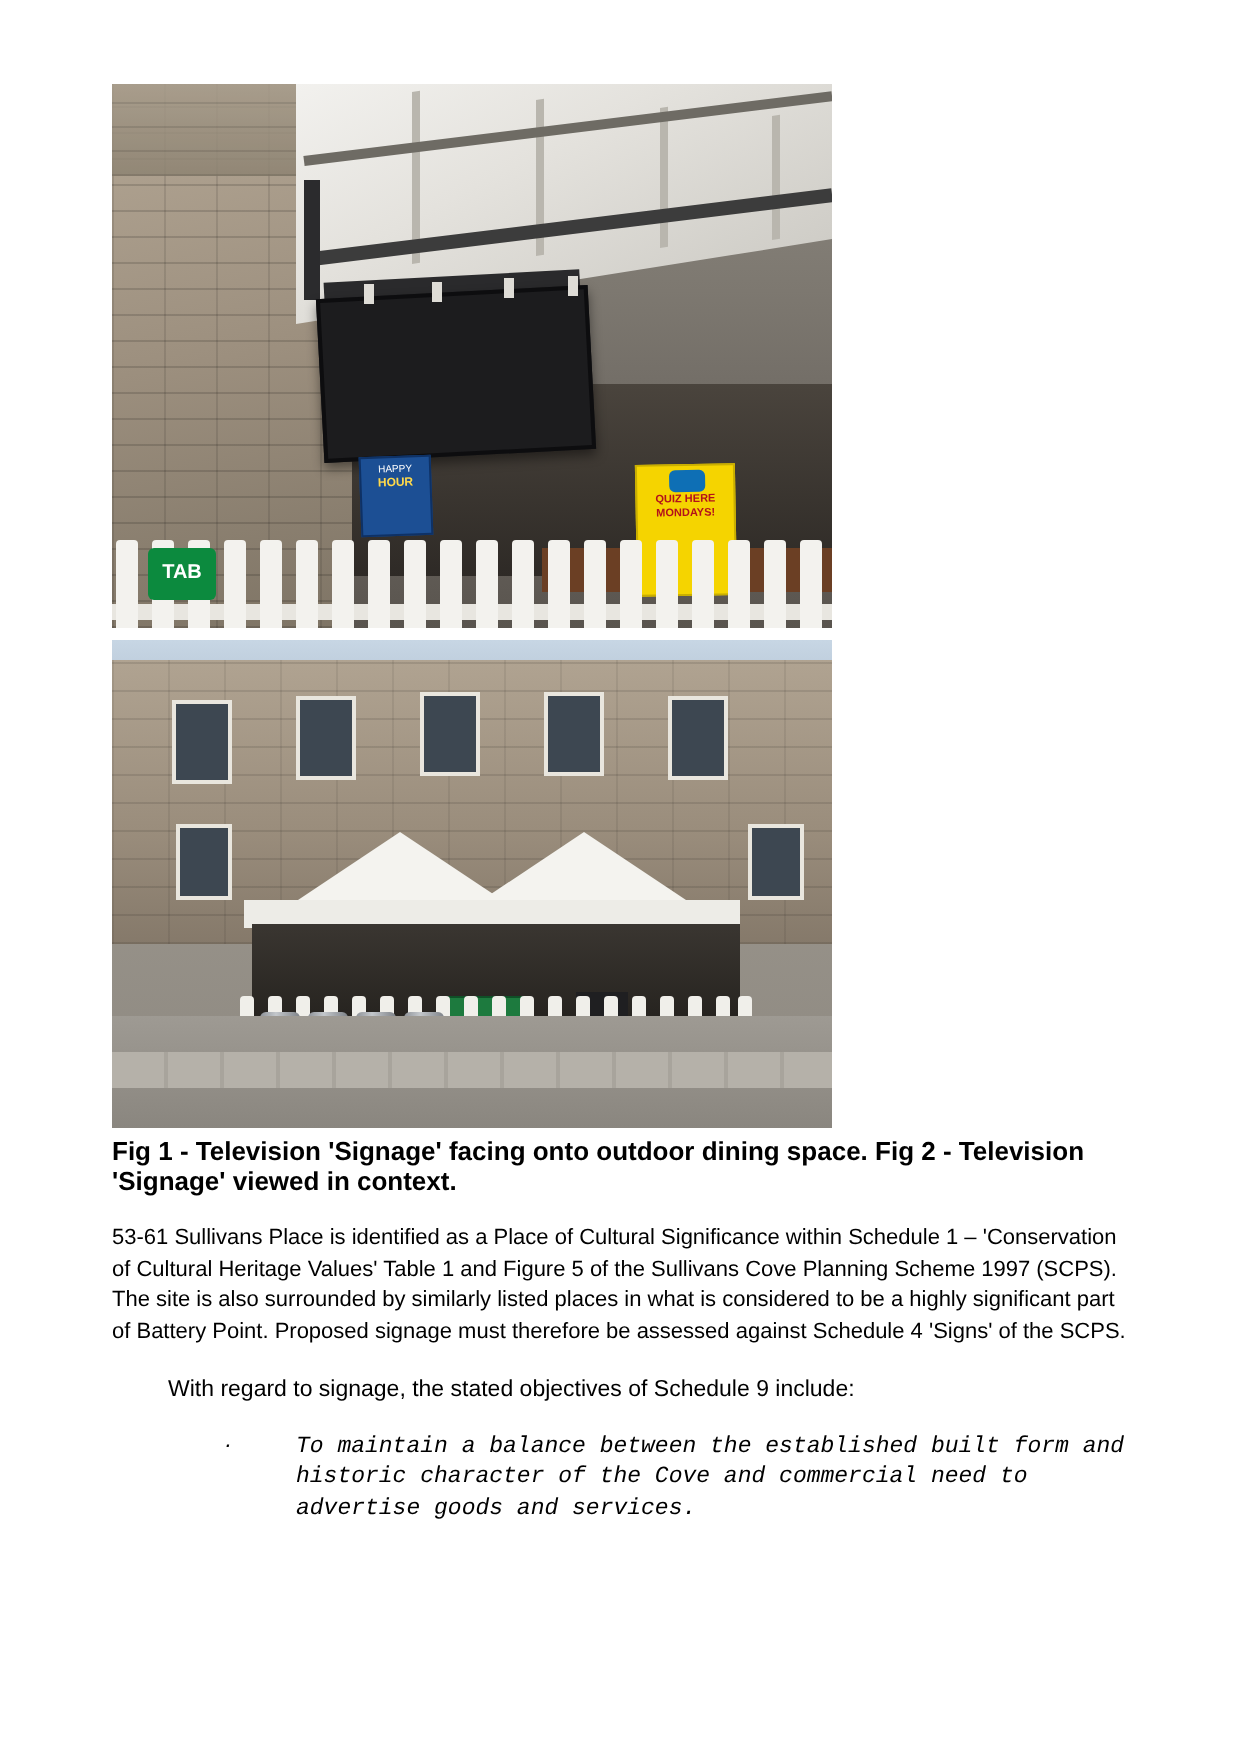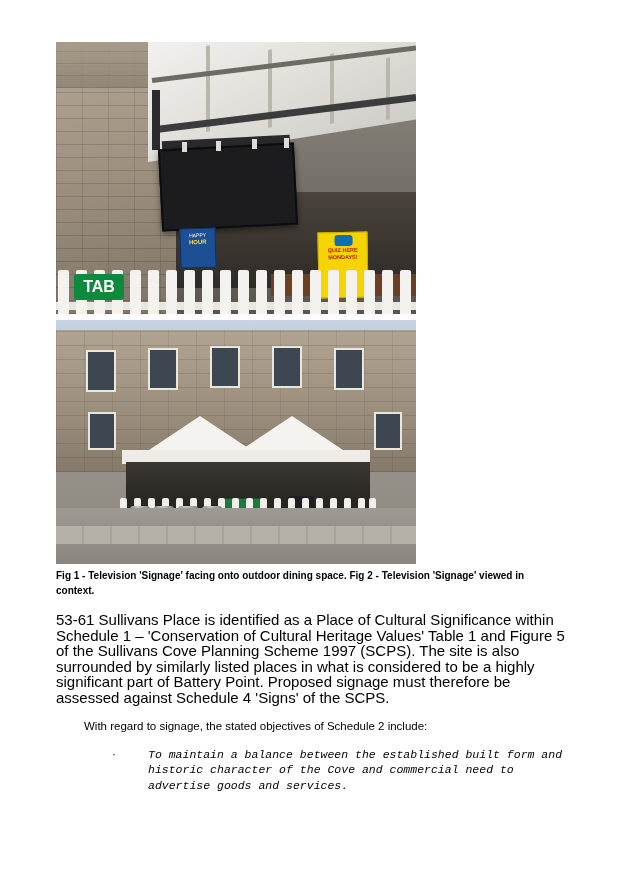--- a/index.html
+++ b/index.html
@@ -180,24 +180,24 @@
   }
   .p1-fence .rail {
     position: absolute;
     left: 0; bottom: 4px;
     width: 360px; height: 8px;
     background: #e8e6e0;
   }
   .p1-tab {
     position: absolute;
     left: 18px; bottom: 14px;
-    width: 50px; height: 26px;
+    width: 34px; height: 26px;
     background: #0c8a3e;
     color: #fff;
-    font-size: 16px;
+    font-size: 10px;
     font-weight: bold;
     text-align: center;
     line-height: 26px;
     border-radius: 3px;
     z-index: 5;
   }
 
   
   .photo2 {
     position: relative;
@@ -301,33 +301,33 @@
   }
   .p2-pave {
     position: absolute;
     left: 0; bottom: 20px;
     width: 360px; height: 18px;
     background: repeating-linear-gradient(90deg,#b5b1a9 0 26px, #a8a49c 26px 28px);
   }
 
   
   .fig-caption {
-    font-size: 10px;
+    font-size: 13px;
     font-weight: bold;
     line-height: 15px;
     margin: 4px 0 0 0;
     width: 490px;
   }
   .heading {
     font-size: 11.5px;
     font-weight: bold;
     margin: 22px 0 0 0;
   }
   .para {
-    font-size: 15px;
+    font-size: 11px;
     line-height: 15.5px;
     margin: 14px 0 0 0;
     text-align: left;
   }
   .para-indent {
     font-size: 11.5px;
     line-height: 15.5px;
     margin: 14px 0 0 0;
     text-indent: 28px;
   }
@@ -461,21 +461,21 @@
       </div>
       <div class="p2-road"></div>
       <div class="p2-pave"></div>
     </div>
 
     <div class="fig-caption">Fig 1 - Television 'Signage' facing onto outdoor dining space.  Fig 2 - Television 'Signage' viewed in context.</div>
 
 
     <div class="para">53-61 Sullivans Place is identified as a Place of Cultural Significance within Schedule 1 – 'Conservation of Cultural Heritage Values' Table 1 and Figure 5 of the Sullivans Cove Planning Scheme 1997 (SCPS). The site is also surrounded by similarly listed places in what is considered to be a highly significant part of Battery Point. Proposed signage must therefore be assessed against Schedule 4 'Signs' of the SCPS.</div>
 
-    <div class="para-indent">With regard to signage, the stated objectives of Schedule 2 include:</div>
+    <div class="para-indent">With regard to signage, the stated objectives of Schedule 9 include:</div>
 
 
     <div class="bullet-row">
       <span class="dot">·</span>
       <span class="btext">To maintain a balance between the established built form and historic character of the Cove and commercial need to advertise goods and services.</span>
     </div>
 
   </div>
 </div>
 

